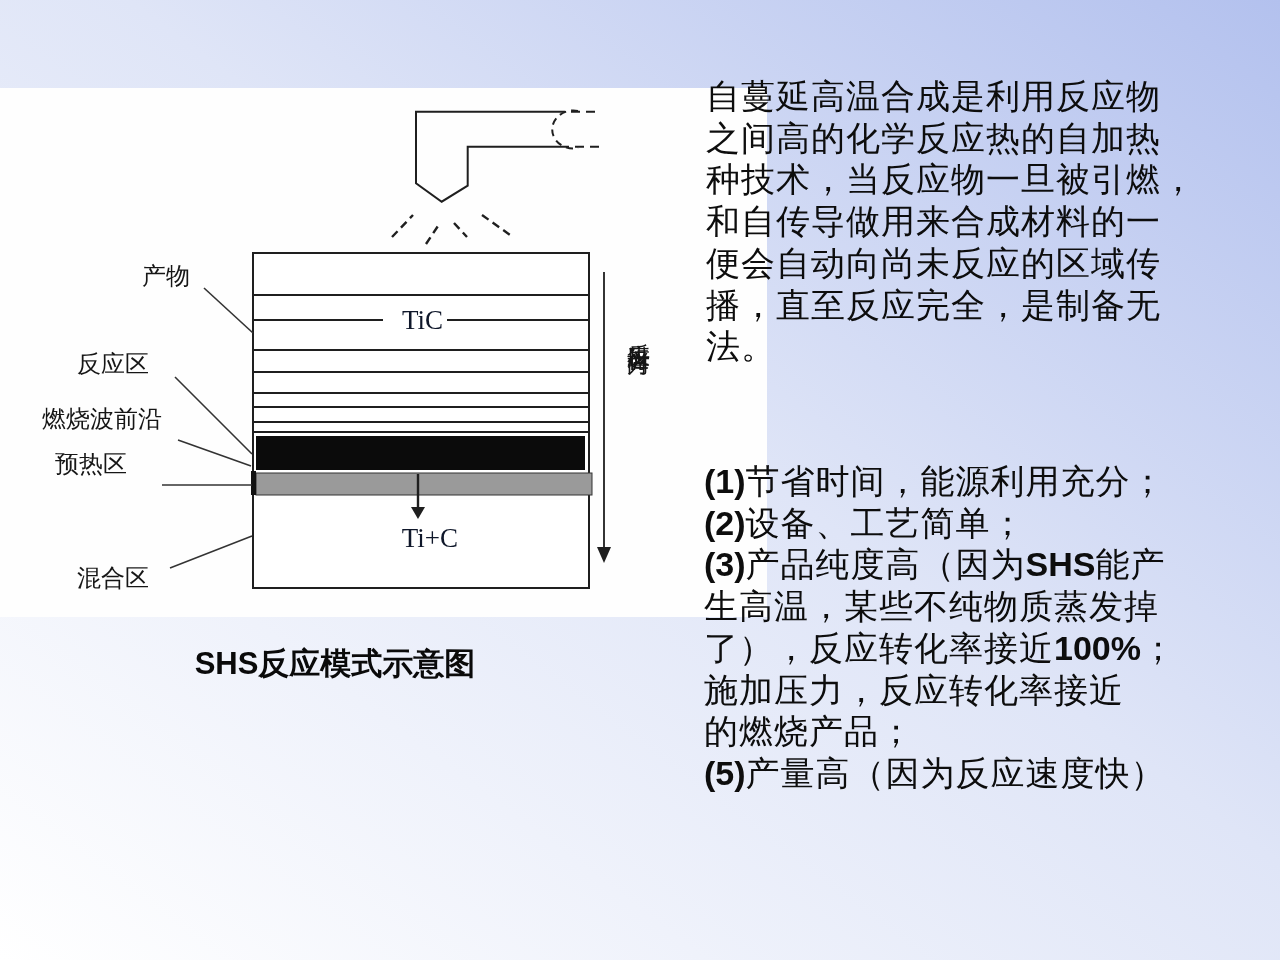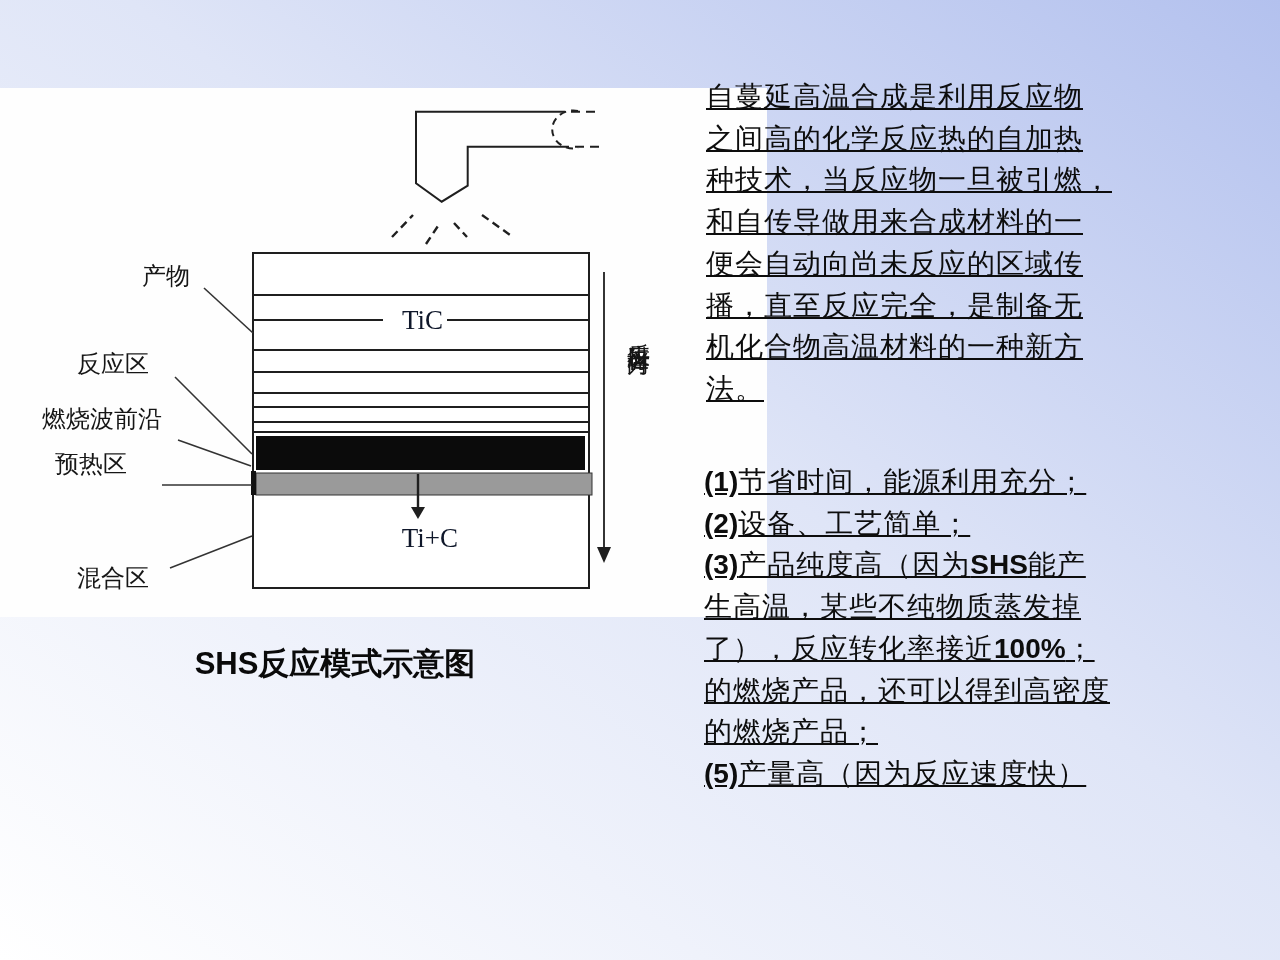--- a/index.html
+++ b/index.html
@@ -20,21 +20,21 @@
     position:absolute;left:624px;top:236px;height:240px;
     writing-mode:vertical-rl;text-orientation:upright;
     font-family:"Liberation Sans","DejaVu Sans",sans-serif;
     font-size:23px;letter-spacing:2px;color:#151515;
   }
   .caption{
     position:absolute;left:165px;top:643px;width:340px;text-align:center;
     font-family:"Liberation Sans","DejaVu Sans",sans-serif;
     font-weight:700;font-size:31px;color:#0a0a0a;white-space:nowrap;
   }
-  .rcol{position:absolute;white-space:nowrap;font-size:28px;line-height:41.7px;letter-spacing:1px;text-decoration:underline;}
+  .rcol{position:absolute;white-space:nowrap;font-size:34px;line-height:41.7px;letter-spacing:1px;}
   .para{left:706px;top:76px;}
   .advlist{left:704px;top:461px;}
   .tl{white-space:nowrap;}
   .tl .b{
     font-family:"Liberation Sans","DejaVu Sans",sans-serif;
     font-weight:700;letter-spacing:0;
   }
 </style>
 </head>
 <body>
@@ -110,27 +110,26 @@
 
   <div class="caption">SHS反应模式示意图</div>
 
   <div class="rcol para" id="para">
       <div class="tl"><span>自蔓延高温合成是利用反应物</span></div>
       <div class="tl"><span>之间高的化学反应热的自加热</span></div>
       <div class="tl"><span>种技术，当反应物一旦被引燃，</span></div>
       <div class="tl"><span>和自传导做用来合成材料的一</span></div>
       <div class="tl"><span>便会自动向尚未反应的区域传</span></div>
       <div class="tl"><span>播，直至反应完全，是制备无</span></div>
-      <div class="tl"><span>机化合物高温材料的一种新方</span></div>
       <div class="tl"><span>法。</span></div>
     </div>
   <div class="rcol advlist" id="advlist">
       <div class="tl"><span class="b">(1)</span><span>节省时间，能源利用充分；</span></div>
       <div class="tl"><span class="b">(2)</span><span>设备、工艺简单；</span></div>
       <div class="tl"><span class="b">(3)</span><span>产品纯度高（因为</span><span class="b">SHS</span><span>能产</span></div>
       <div class="tl"><span>生高温，某些不纯物质蒸发掉</span></div>
       <div class="tl"><span>了），反应转化率接近</span><span class="b">100%</span><span>；</span></div>
-      <div class="tl"><span>的燃烧产品，还可以得到高密度</span></div>
+      <div class="tl"><span>施加压力，反应转化率接近</span></div>
       <div class="tl"><span>的燃烧产品；</span></div>
       <div class="tl"><span class="b">(5)</span><span>产量高（因为反应速度快）</span></div>
     </div>
 
 </div>
 
 </body></html>

